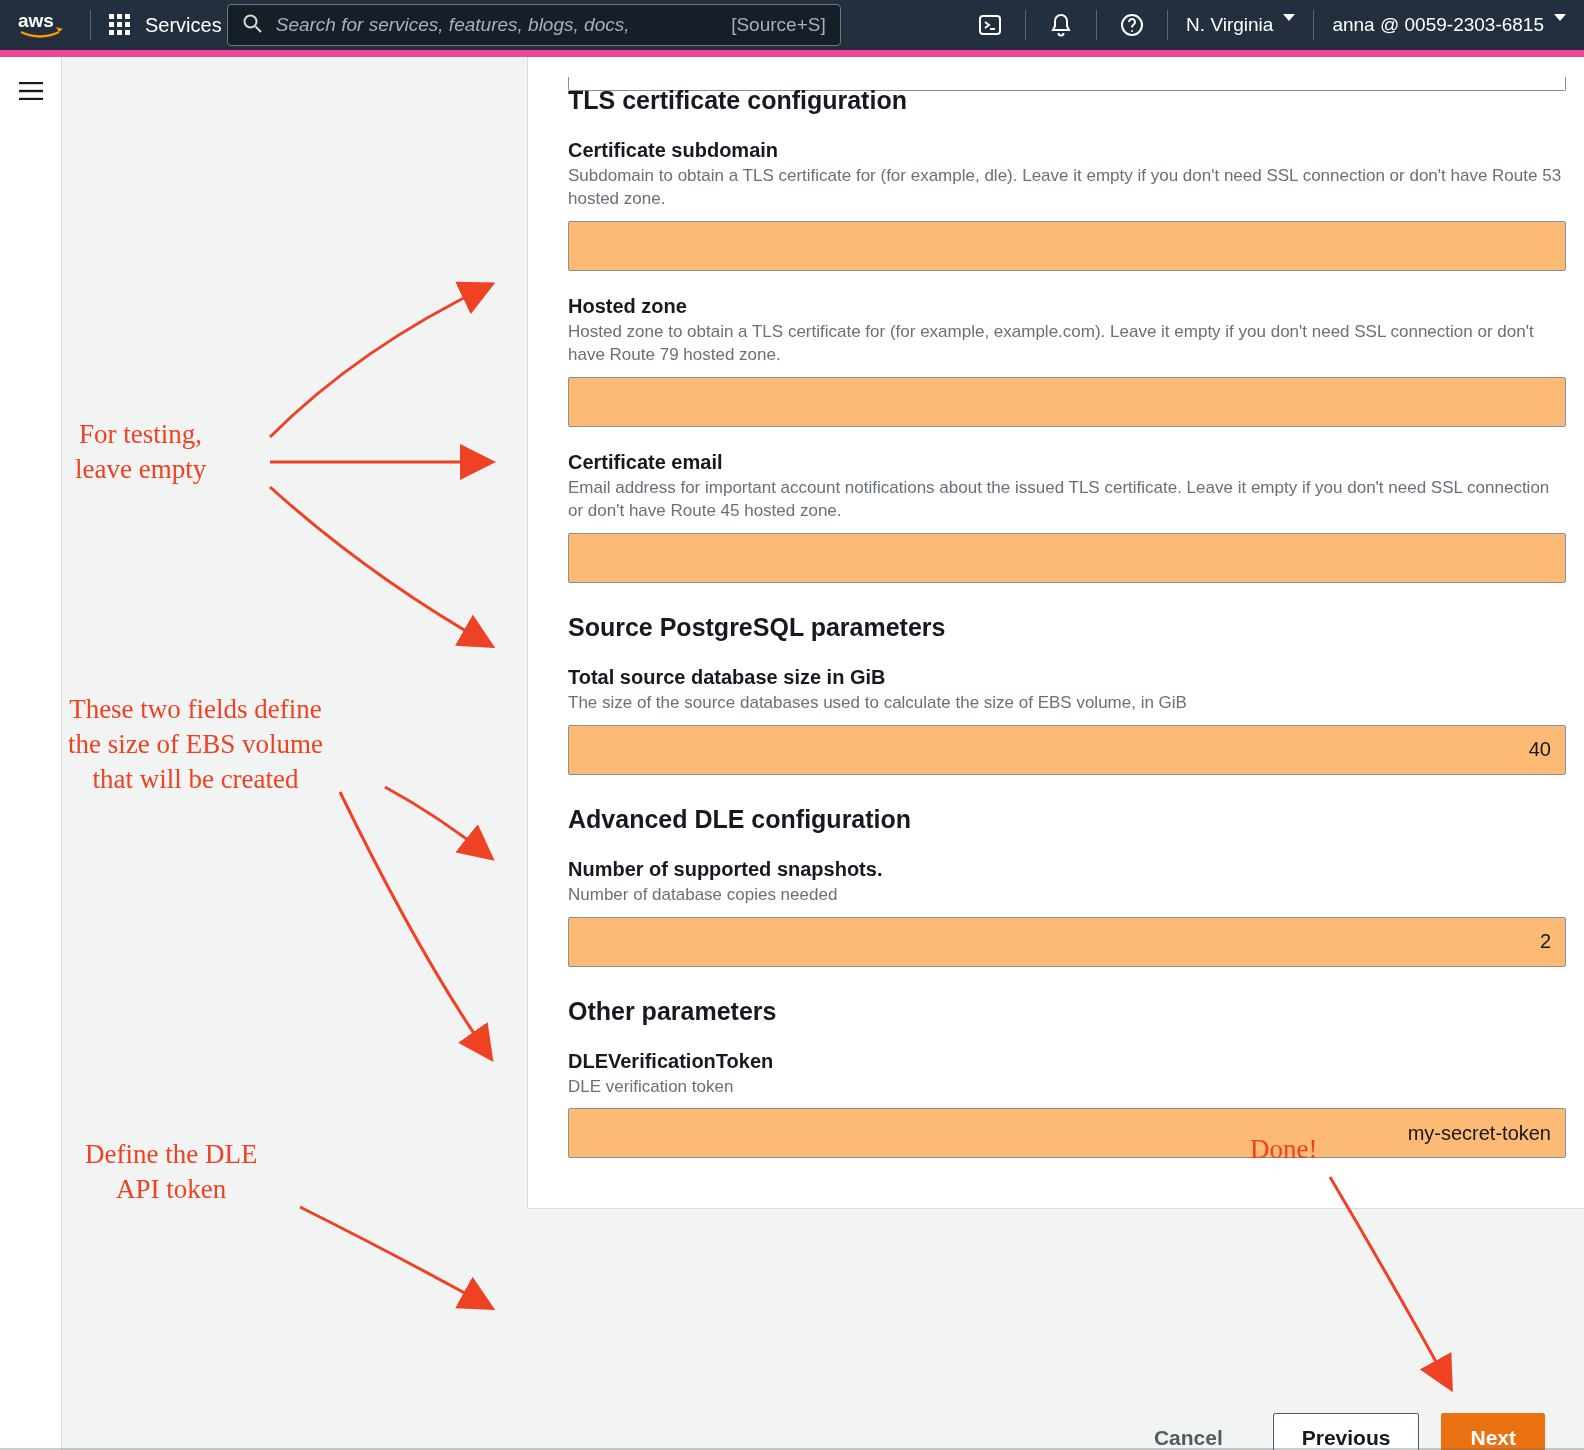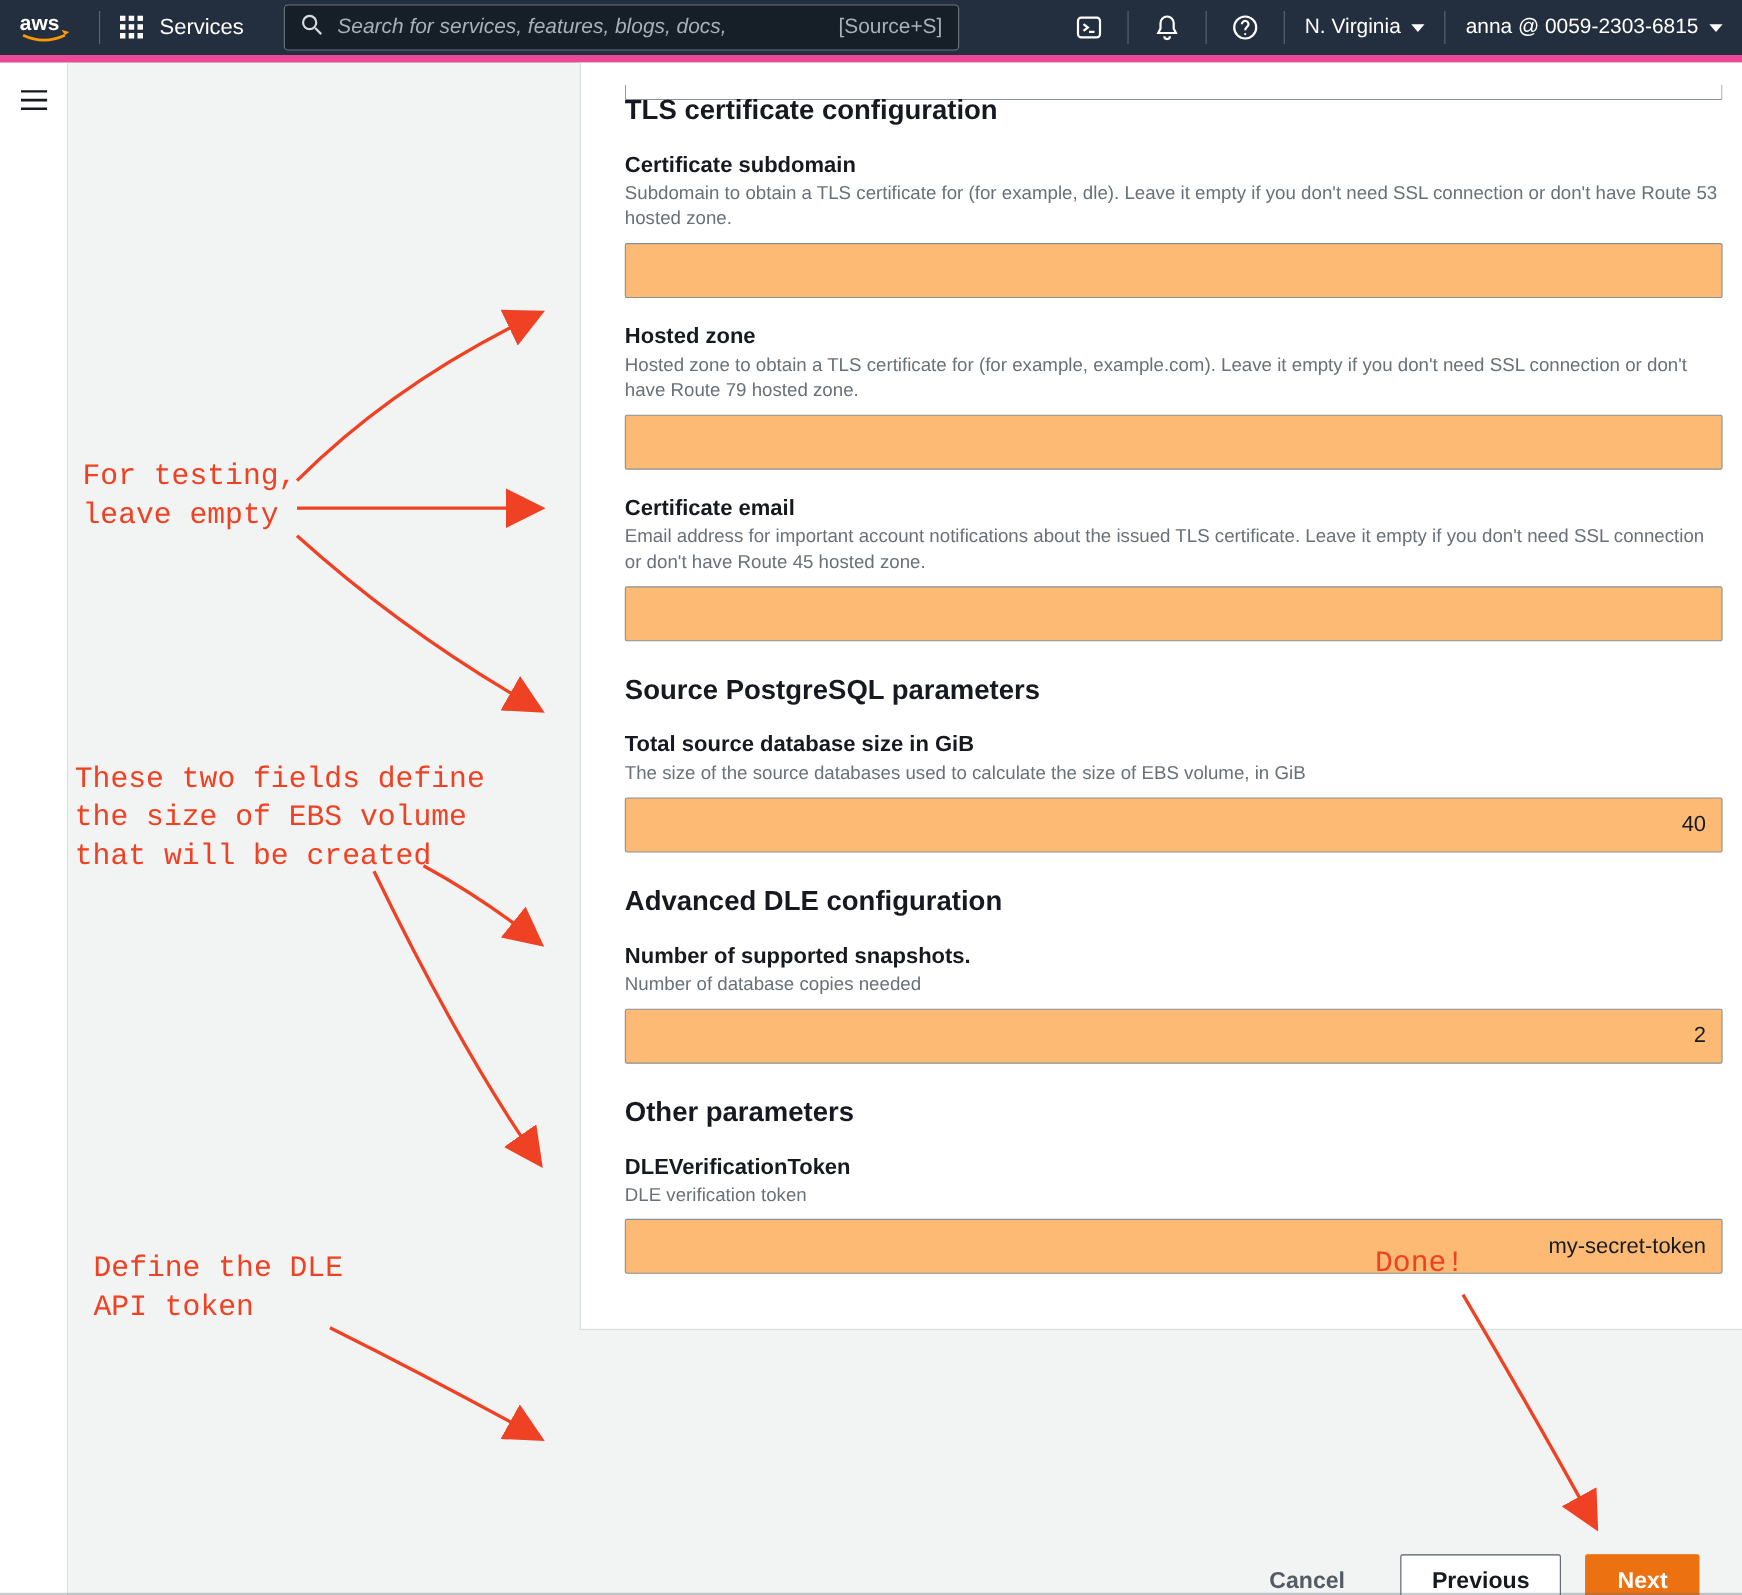--- a/index.html
+++ b/index.html
@@ -39,38 +39,38 @@
     width:1px;height:30px;background:#5a6673;margin:0 18px;
   }
   .aws-logo{display:flex;align-items:baseline;gap:2px}
   .aws-logo svg{display:block}
 
   .services-btn{display:flex;align-items:center;gap:14px;cursor:pointer}
   .grid-icon svg{display:block}
   .services-label{font-size:20px}
 
   .search-wrap{
-    margin-left:36px;
+    margin-left:5px;
     width:614px;height:42px;
     background:rgba(0,0,0,.35);
     border:1px solid #6b7785;
     border-radius:4px;
     display:flex;align-items:center;
     padding:0 14px;gap:12px;
   }
   .search-wrap input{
     flex:1;background:transparent;border:0;outline:0;
     color:#fff;font-size:19px;font-style:italic;
   }
   .search-wrap input::placeholder{color:#a7b0b9}
   .kbd-hint{color:#a7b0b9;font-size:19px}
 
   .nav-right{display:flex;align-items:center;margin-left:auto;color:#fff}
   .ico-btn{display:flex;align-items:center;justify-content:center;width:34px;height:34px;cursor:pointer}
-  .region,.account{display:flex;align-items:center;gap:10px;cursor:pointer;font-size:19px}
+  .region,.account{display:flex;gap:10px;cursor:pointer;font-size:19px}
   .caret-down{width:0;height:0;border-left:6px solid transparent;border-right:6px solid transparent;border-top:7px solid #fff}
 
   
   .page{position:absolute;inset:57px 0 0 0;display:flex;background:#f2f3f3}
   .left-rail{width:62px;background:#fff;border-right:1px solid var(--hr);display:flex;flex-direction:column;align-items:center;padding-top:25px}
   .hamburger svg{display:block}
 
   .content-outer{flex:1;position:relative;background:#f2f3f3}
   .panel{
     position:absolute;
@@ -116,21 +116,21 @@
     border-radius:2px;cursor:pointer;display:flex;align-items:center;justify-content:center;
   }
   .btn-cancel{background:transparent;border:0;color:#545b64}
   .btn-prev{background:#fff;border:1px solid #545b64;color:#16191f}
   .btn-next{background:var(--aws-orange);border:1px solid var(--aws-orange);color:#fff}
 
   
   .annot-layer{position:absolute;inset:57px 0 0 0;pointer-events:none}
   .annot-text{
     position:absolute;color:var(--annot);font-size:27px;line-height:1.3;
-    font-family:Liberation Mono, monospace;text-align:left;white-space:pre;
+    font-family:Liberation Serif, serif;text-align:center;white-space:pre;
   }
   .annot-layer svg{position:absolute;inset:0;width:100%;height:100%}
   .arrow{stroke:var(--annot);stroke-width:3;fill:none}
   .arrow-head{fill:var(--annot)}
 
   .bottom-border{position:absolute;left:0;right:0;bottom:0;height:2px;background:#687078;opacity:.35}
 </style>
 </head>
 <body>
 

